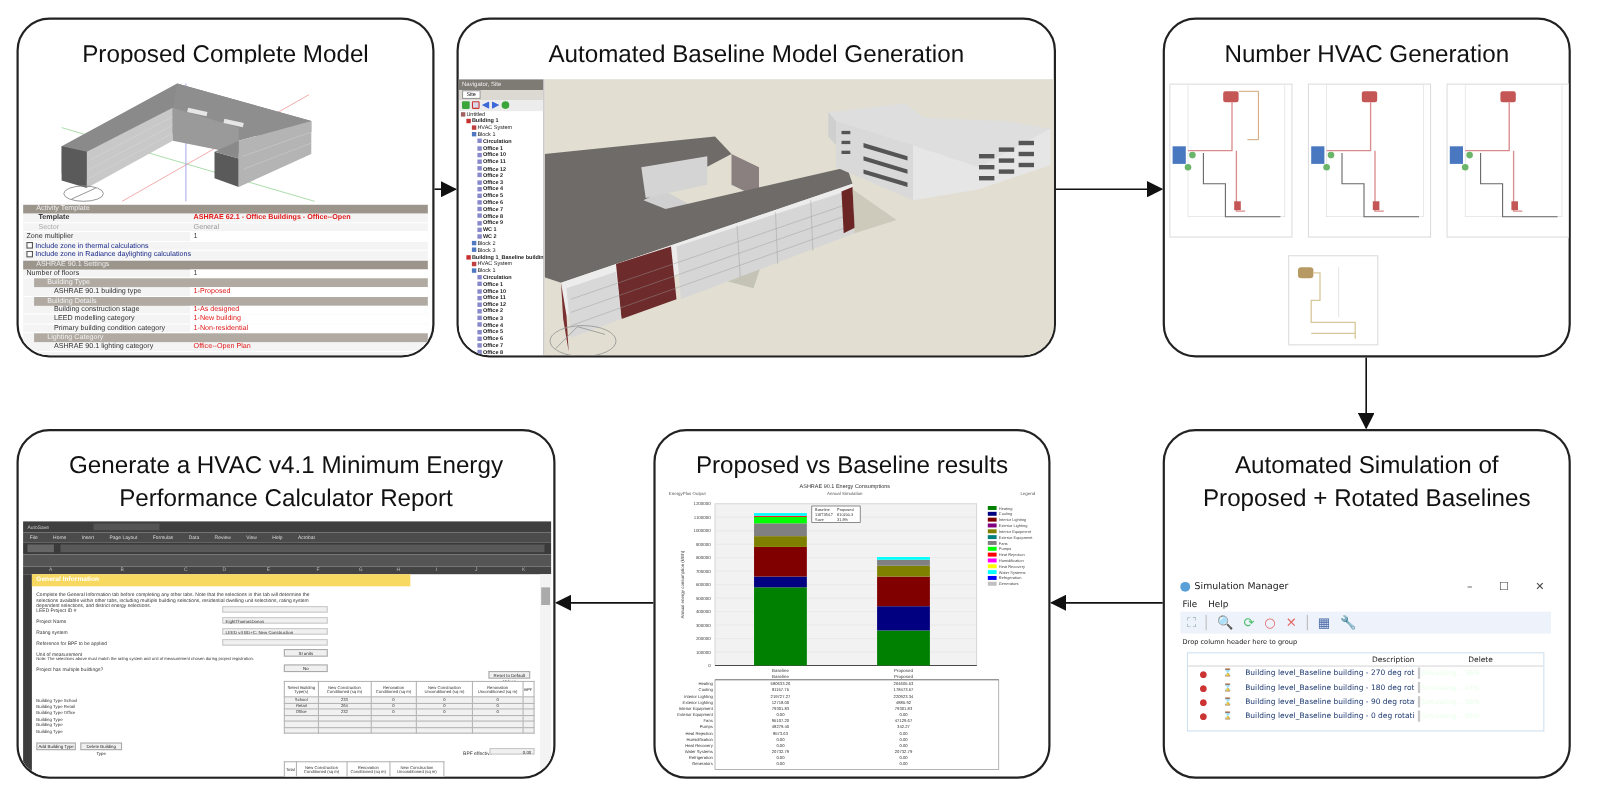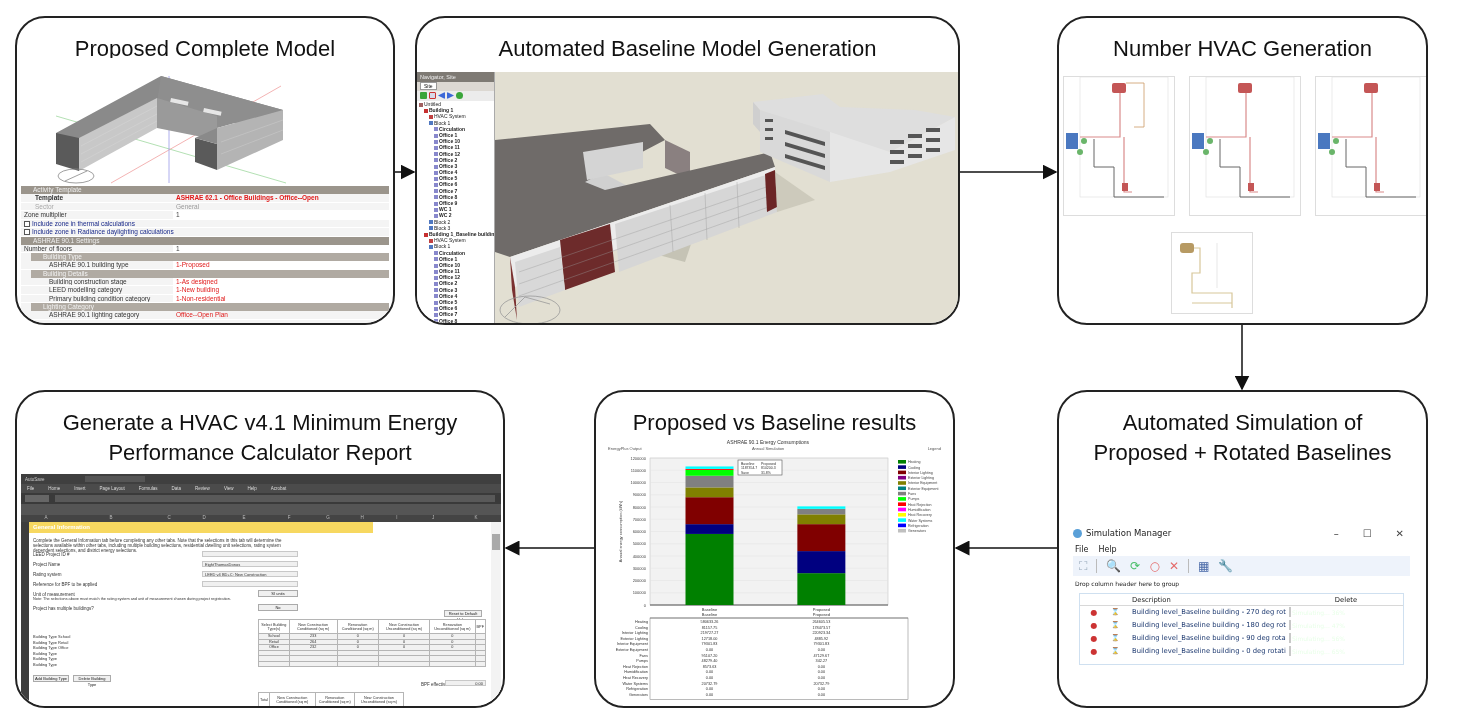--- a/index.html
+++ b/index.html
@@ -48,21 +48,21 @@
   .sim-titlebar .wctl { margin-left: auto; display: flex; gap: 24px; padding-right: 10px; font-size: 10px; color: #444; }
   .sim-menu { height: 14px; font-size: 8px; padding-left: 6px; display: flex; gap: 10px; align-items: center; color: #222; }
   .sim-toolbar { height: 20px; background: #eef3fb; margin: 0 4px; display: flex; align-items: center; gap: 9px; padding-left: 6px; font-size: 12px; }
   .sim-toolbar .sep { width: 1px; height: 14px; background: #bbb; }
   .sim-drop { font-size: 6px; color: #222; padding: 4px 6px; height: 17px; }
   .sim-grid { margin: 0 10px 0 10px; border: 1px solid #cfe0f0; height: 72px; font-size: 6.8px; }
   .sim-grid-head { display: flex; height: 12px; line-height: 12px; border-bottom: 1px solid #d8d8d8; color: #222; }
   .sim-grid-row { display: flex; height: 13px; line-height: 13px; align-items: center; }
   .c-i1 { width: 28px; text-align: center; } .c-i2 { width: 16px; text-align: center; }
   .c-desc { width: 162px; padding-left: 8px; color: #1e3a70; white-space: nowrap; overflow: hidden; }
-  .sim-grid-head .c-desc { text-align: left; color: #222; }
+  .sim-grid-head .c-desc { text-align: right; color: #222; }
   .c-msg { flex: 1; padding-left: 3px; }
   .sim-grid-head .c-msg { text-align: center; }
   .pbar { width: 112px; height: 10px; background: #dcdcdc; border: 1px solid #c8c8c8; position: relative; }
   .pbar .fill { position: absolute; left: 0; top: 0; bottom: 0; background: #17b12b; }
   .pbar .txt { position: absolute; left: 2px; top: 0; line-height: 9px; font-size: 6px; color: #e8ffe8; white-space: nowrap; }
   .sim-status { font-size: 6.8px; padding: 6px 8px; color: #222; display: flex; align-items: center; gap: 2px; }
 
   
   #n5 { left: 594px; top: 390px; width: 361px; height: 318px; }
   .chartwrap { position: absolute; left: 12px; top: 46px; width: 335px; height: 265px; background: #fff; }

